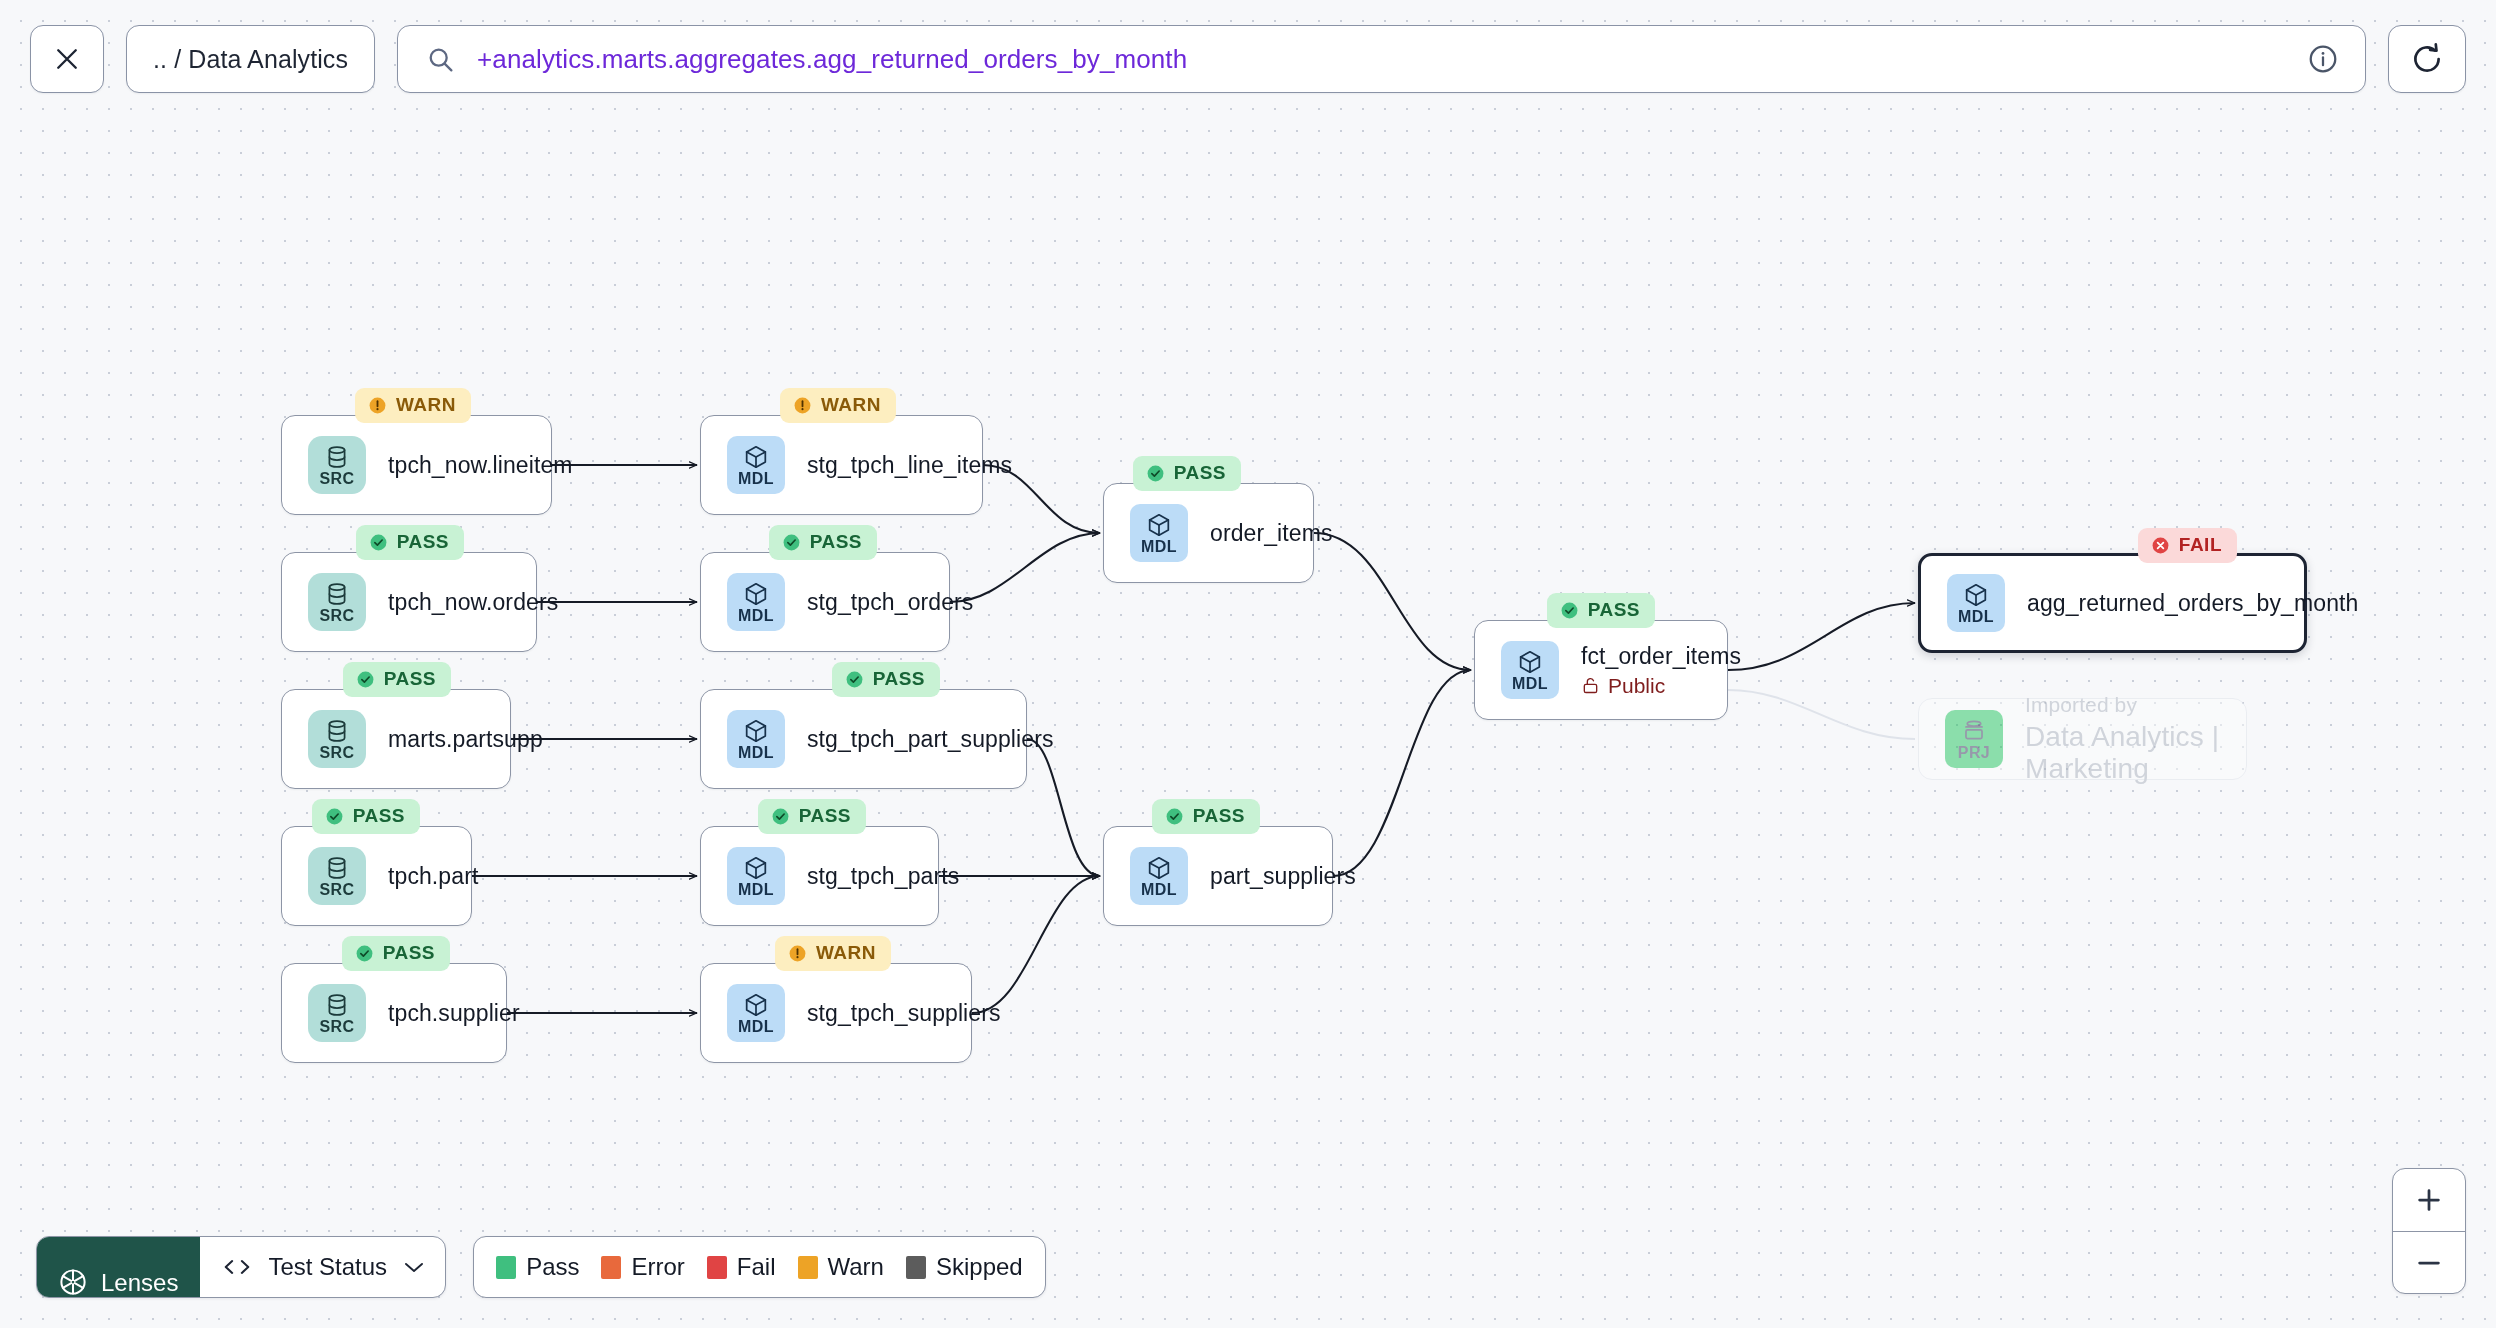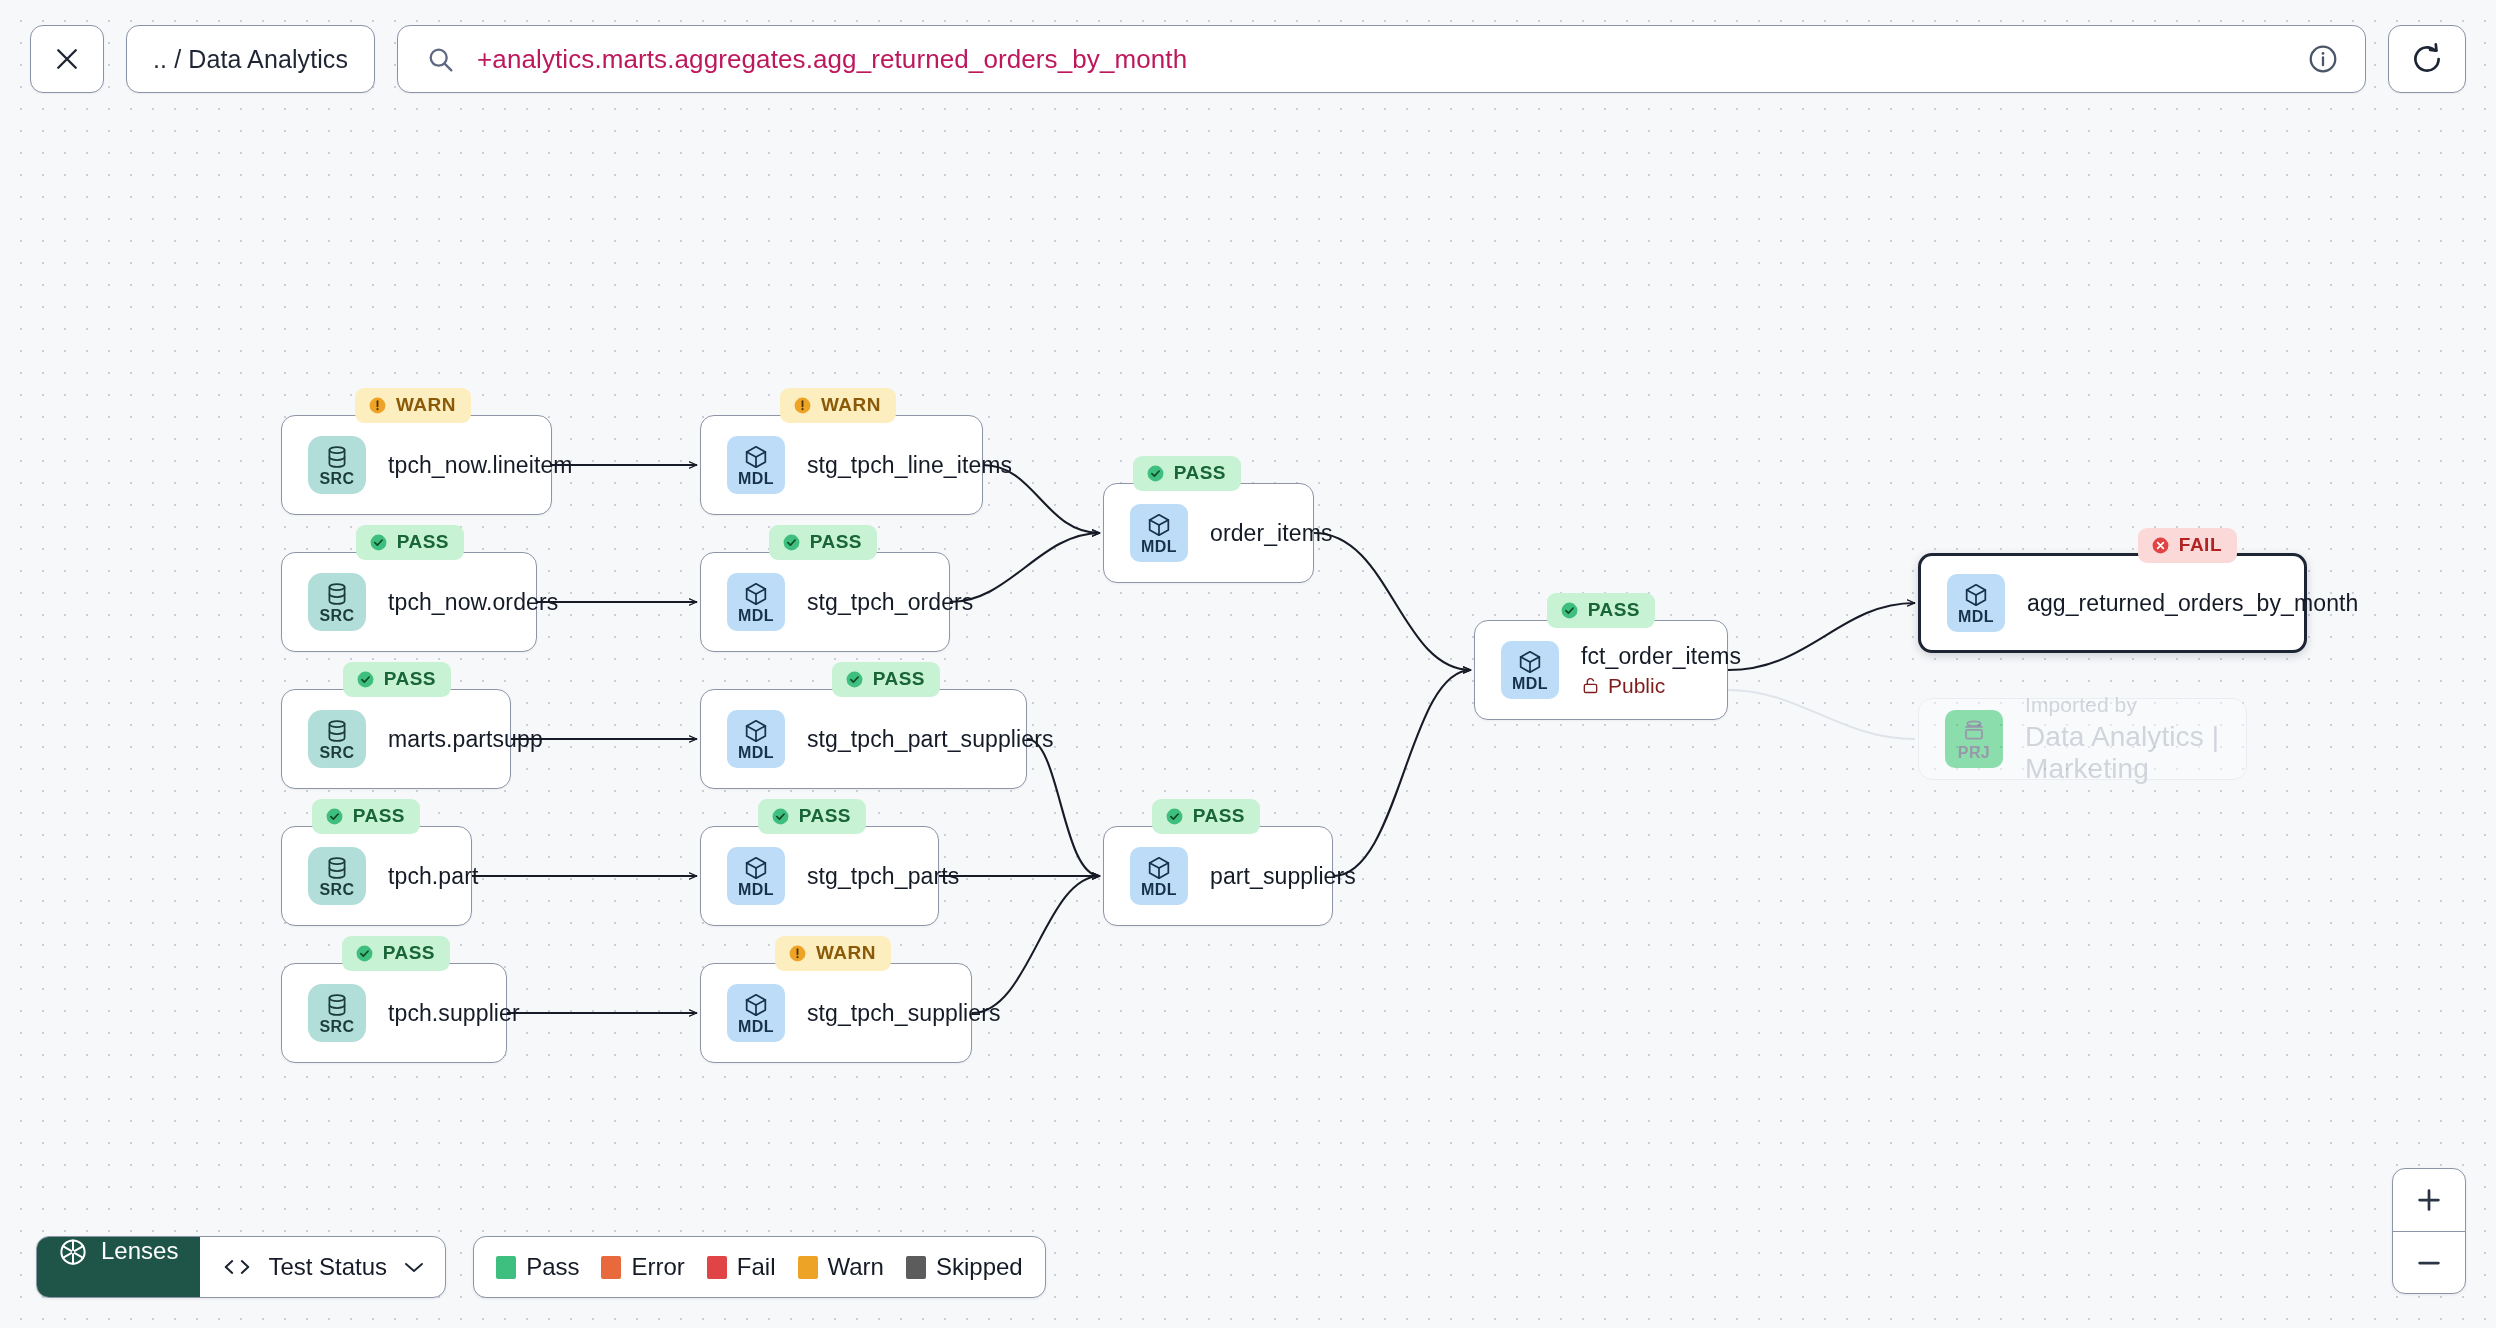--- a/index.html
+++ b/index.html
@@ -52,21 +52,21 @@
     flex: 1;
     display: flex; align-items: center;
     padding: 0 26px 0 28px;
     gap: 22px;
     min-width: 0;
   }
   #search-icon { flex: 0 0 auto; width: 29px; height: 29px; color: #5d6882; }
   #search-value {
     flex: 1;
     font-size: 26px;
-    color: #be185d;
+    color: #6d28d9;
     white-space: nowrap; overflow: hidden; text-overflow: ellipsis;
     letter-spacing: .1px;
   }
   #info-icon { flex: 0 0 auto; width: 32px; height: 32px; color: #4a5568; }
   #refresh-btn { width: 78px; }
   #refresh-btn svg { width: 34px; height: 34px; }
 
   
   #graph { position: absolute; inset: 0; z-index: 10; }
   #edges { position: absolute; inset: 0; width: 2496px; height: 1328px; z-index: 5; }
@@ -148,21 +148,21 @@
     border: 1.6px solid #8d95a6;
     border-radius: 13px;
     overflow: hidden;
     height: 62px;
     background: #ffffff;
     box-shadow: 0 1px 3px rgba(20,28,45,.08);
   }
   #lenses-btn {
     background: #1f5449;
     color: #ffffff;
-    display: flex; align-items: flex-start; gap: 13px;
+    display: flex; align-items: flex-end; gap: 13px;
     padding: 0 22px 0 21px;
     font-size: 24px;
   }
   #lenses-btn svg { width: 30px; height: 30px; }
   #test-status-btn {
     display: flex; align-items: center; gap: 16px;
     padding: 0 20px 0 22px;
     color: #151b28;
     font-size: 24px;
   }

